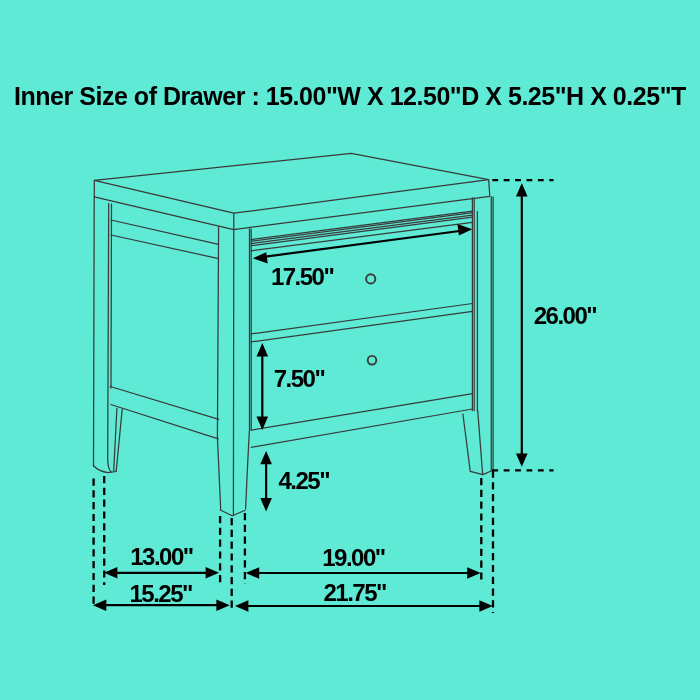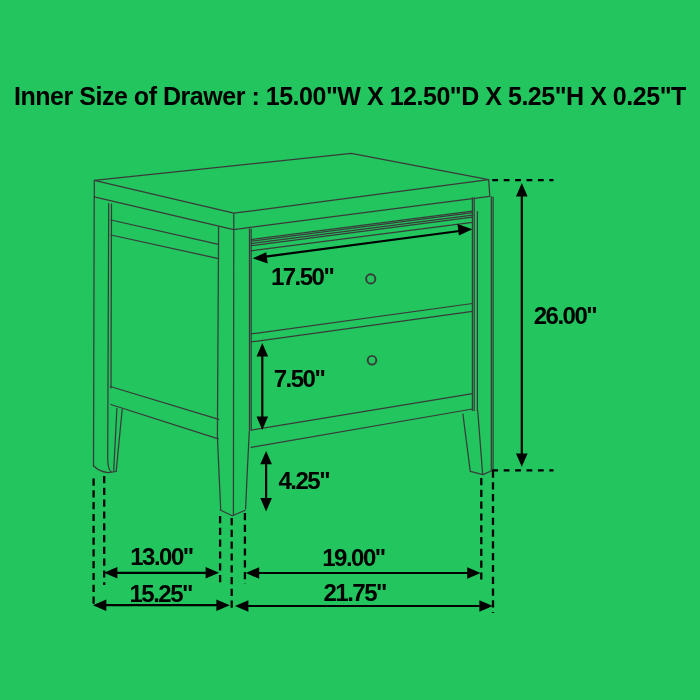--- a/index.html
+++ b/index.html
@@ -1,16 +1,16 @@
 <!DOCTYPE html>
 <html><head>
 <meta charset="utf-8">
 <style>
   html,body{margin:0;padding:0;background:#ffffff;}
-  .page{position:relative;width:700px;height:700px;background:#22c55e;overflow:hidden;}
+  .page{position:relative;width:700px;height:700px;background:#5eead4;overflow:hidden;}
   svg{position:absolute;left:0;top:0;}
   text{font-family:"Liberation Sans", sans-serif;font-weight:bold;fill:#000000;}
 </style>
 </head>
 <body>
 <div class="page">
 <svg width="700" height="700" viewBox="0 0 700 700">
 
   <text x="14" y="105" font-size="25" letter-spacing="-0.47">Inner Size of Drawer : 15.00"W X 12.50"D X 5.25"H X 0.25"T</text>
 

